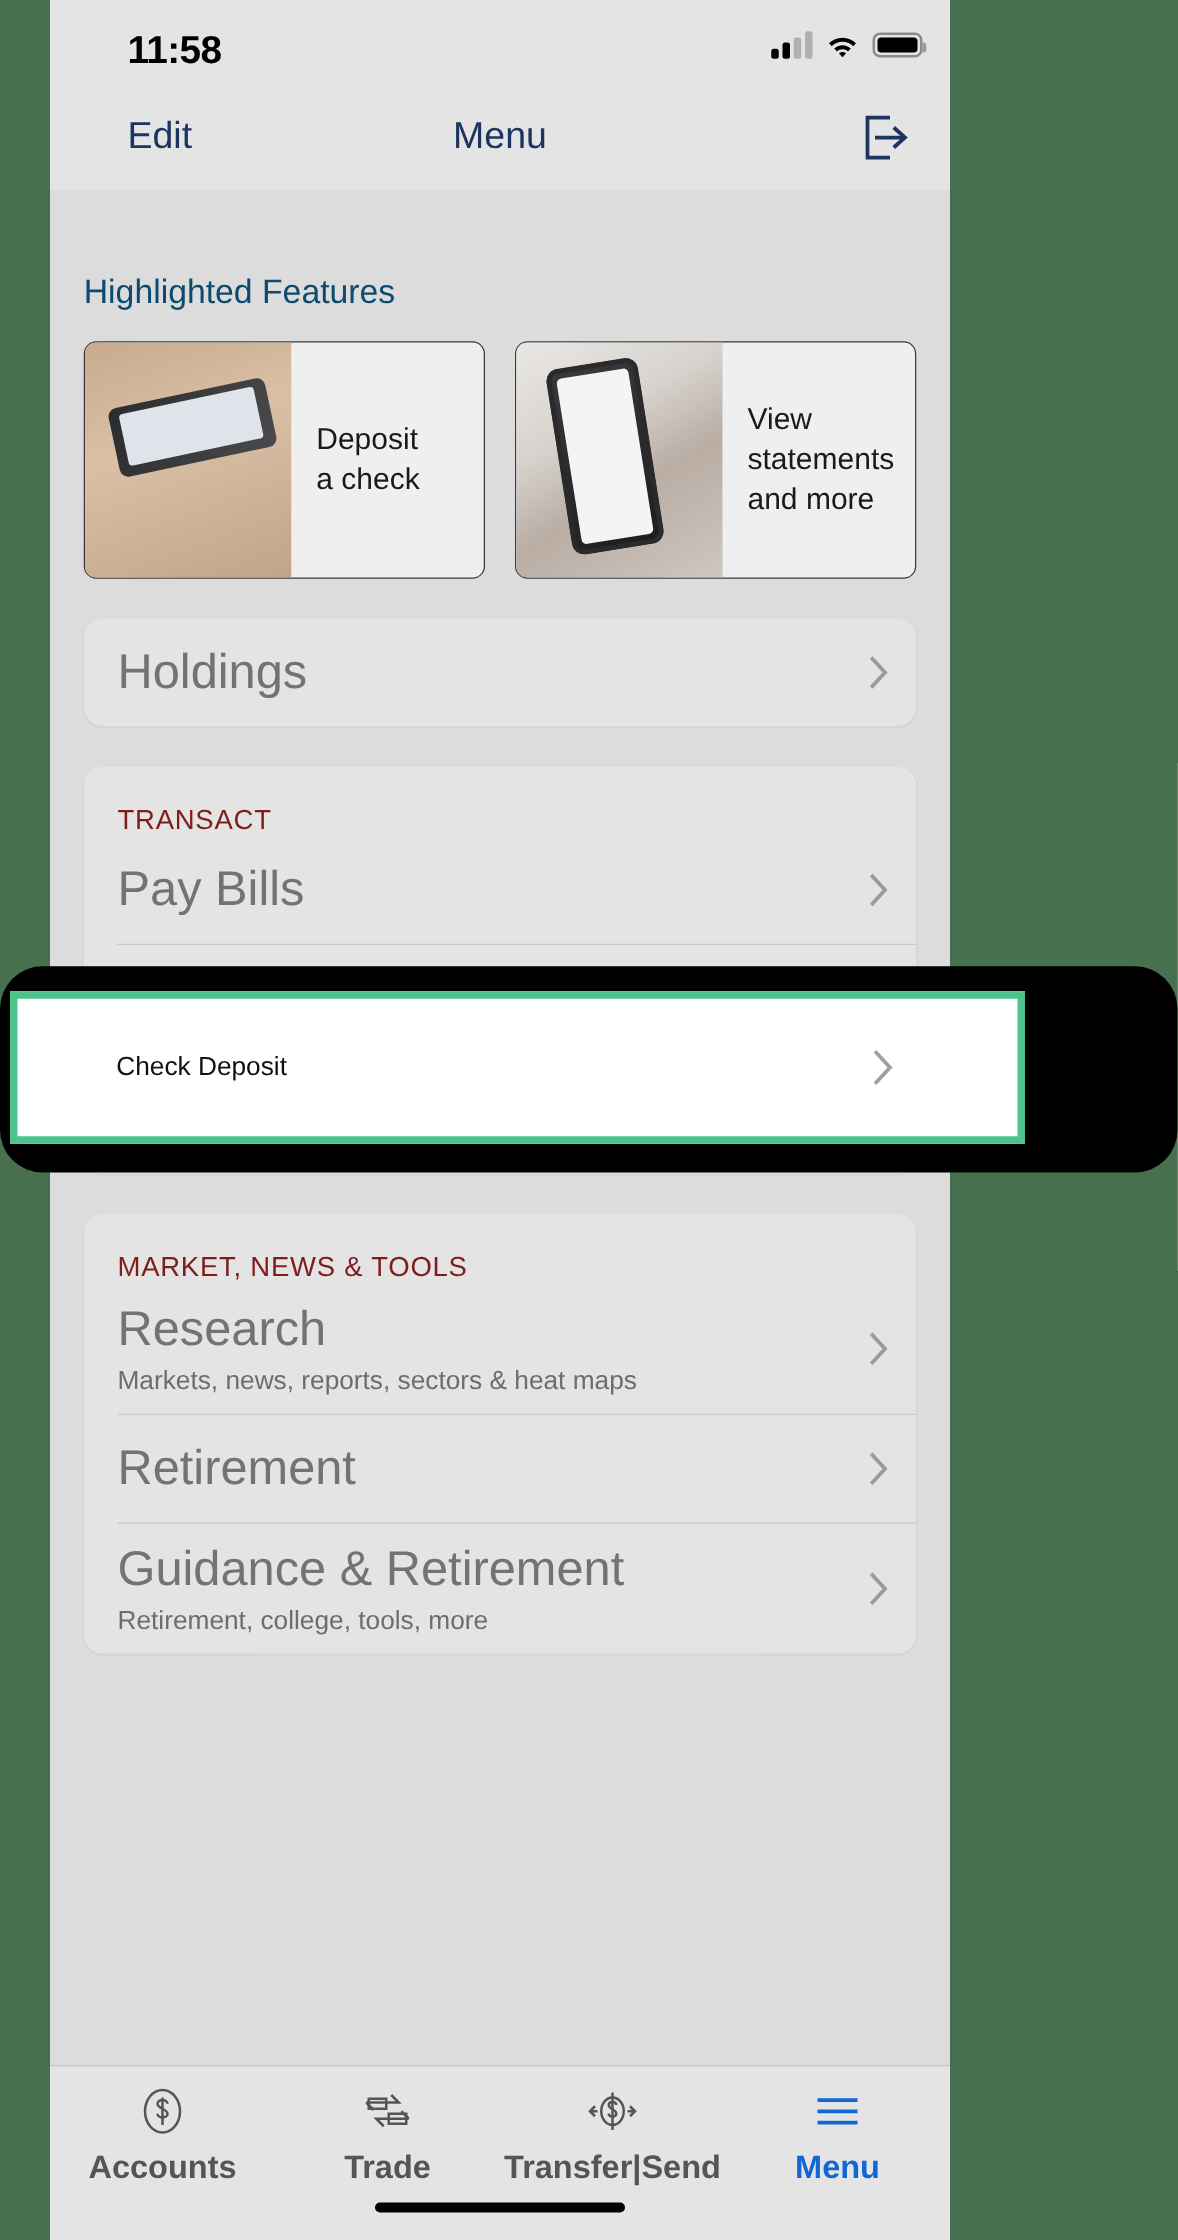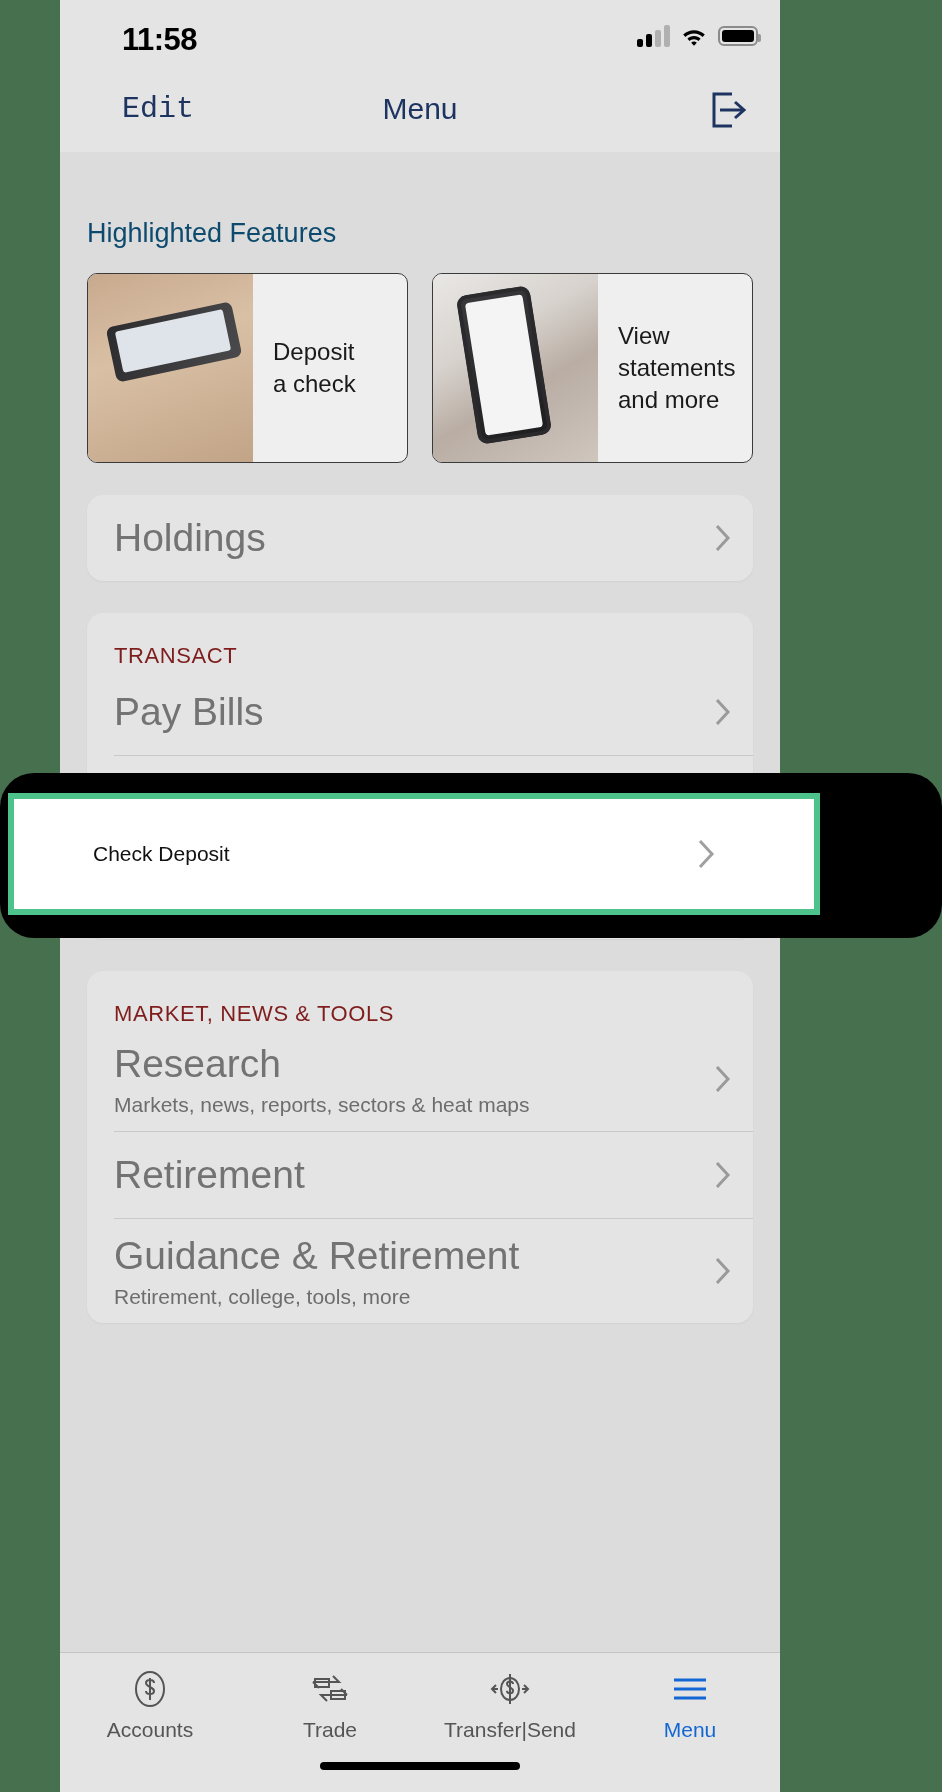--- a/index.html
+++ b/index.html
@@ -3,21 +3,21 @@
 <meta charset="utf-8">
 <style>
   * { margin:0; padding:0; box-sizing:border-box; }
   html, body {
     width:942px; height:1792px;
     background:#47704e;
     font-family:"Liberation Sans", sans-serif;
     overflow:hidden;
   }
   .screen {
-    position:absolute; left:60px; top:0;
+    position:absolute; left:40px; top:0;
     width:720px; height:1792px;
     background:#e4e4e4;
     overflow:hidden;
   }
   
   .statusbar {
     height:78px; position:relative;
   }
   .status-time {
     position:absolute; left:62px; top:22px;
@@ -46,21 +46,21 @@
   }
   .batt i { display:block; width:100%; height:100%; background:#000; border-radius:3px; }
 
   
   .navbar {
     height:74px; position:relative;
     background:#e4e4e4;
   }
   .nav-edit {
     position:absolute; left:62px; top:14px;
-    font-size:30px; color:#1d3461;font-family:Liberation Mono, monospace;
+    font-size:30px; color:#1d3461;
   }
   .nav-title {
     position:absolute; left:0; right:0; top:14px;
     text-align:center; font-size:30px; color:#1d3461;
   }
   .nav-logout {
     position:absolute; right:28px; top:8px;
     width:48px; height:48px;
   }
 
@@ -157,21 +157,21 @@
   
   .tabbar {
     position:absolute; left:0; right:0; bottom:0; height:140px;
     background:#e4e4e4; border-top:1px solid #c4c4c4;
     display:flex; align-items:flex-start; padding-top:16px;
   }
   .tab {
     flex:1; display:flex; flex-direction:column; align-items:center; gap:9px;
   }
   .tab .ticon { height:40px; display:flex; align-items:center; justify-content:center; }
-  .tab .tlabel { font-size:21px; color:#555; }
+  .tab .tlabel { font-size:26px; color:#555;font-weight:bold; }
   .tab.active .tlabel { color:#1267d4; }
   .home-indicator {
     position:absolute; left:50%; transform:translateX(-50%); bottom:22px;
     width:200px; height:8px; background:#000; border-radius:4px;
   }
 </style>
 </head>
 <body>
 
 <div class="screen">

